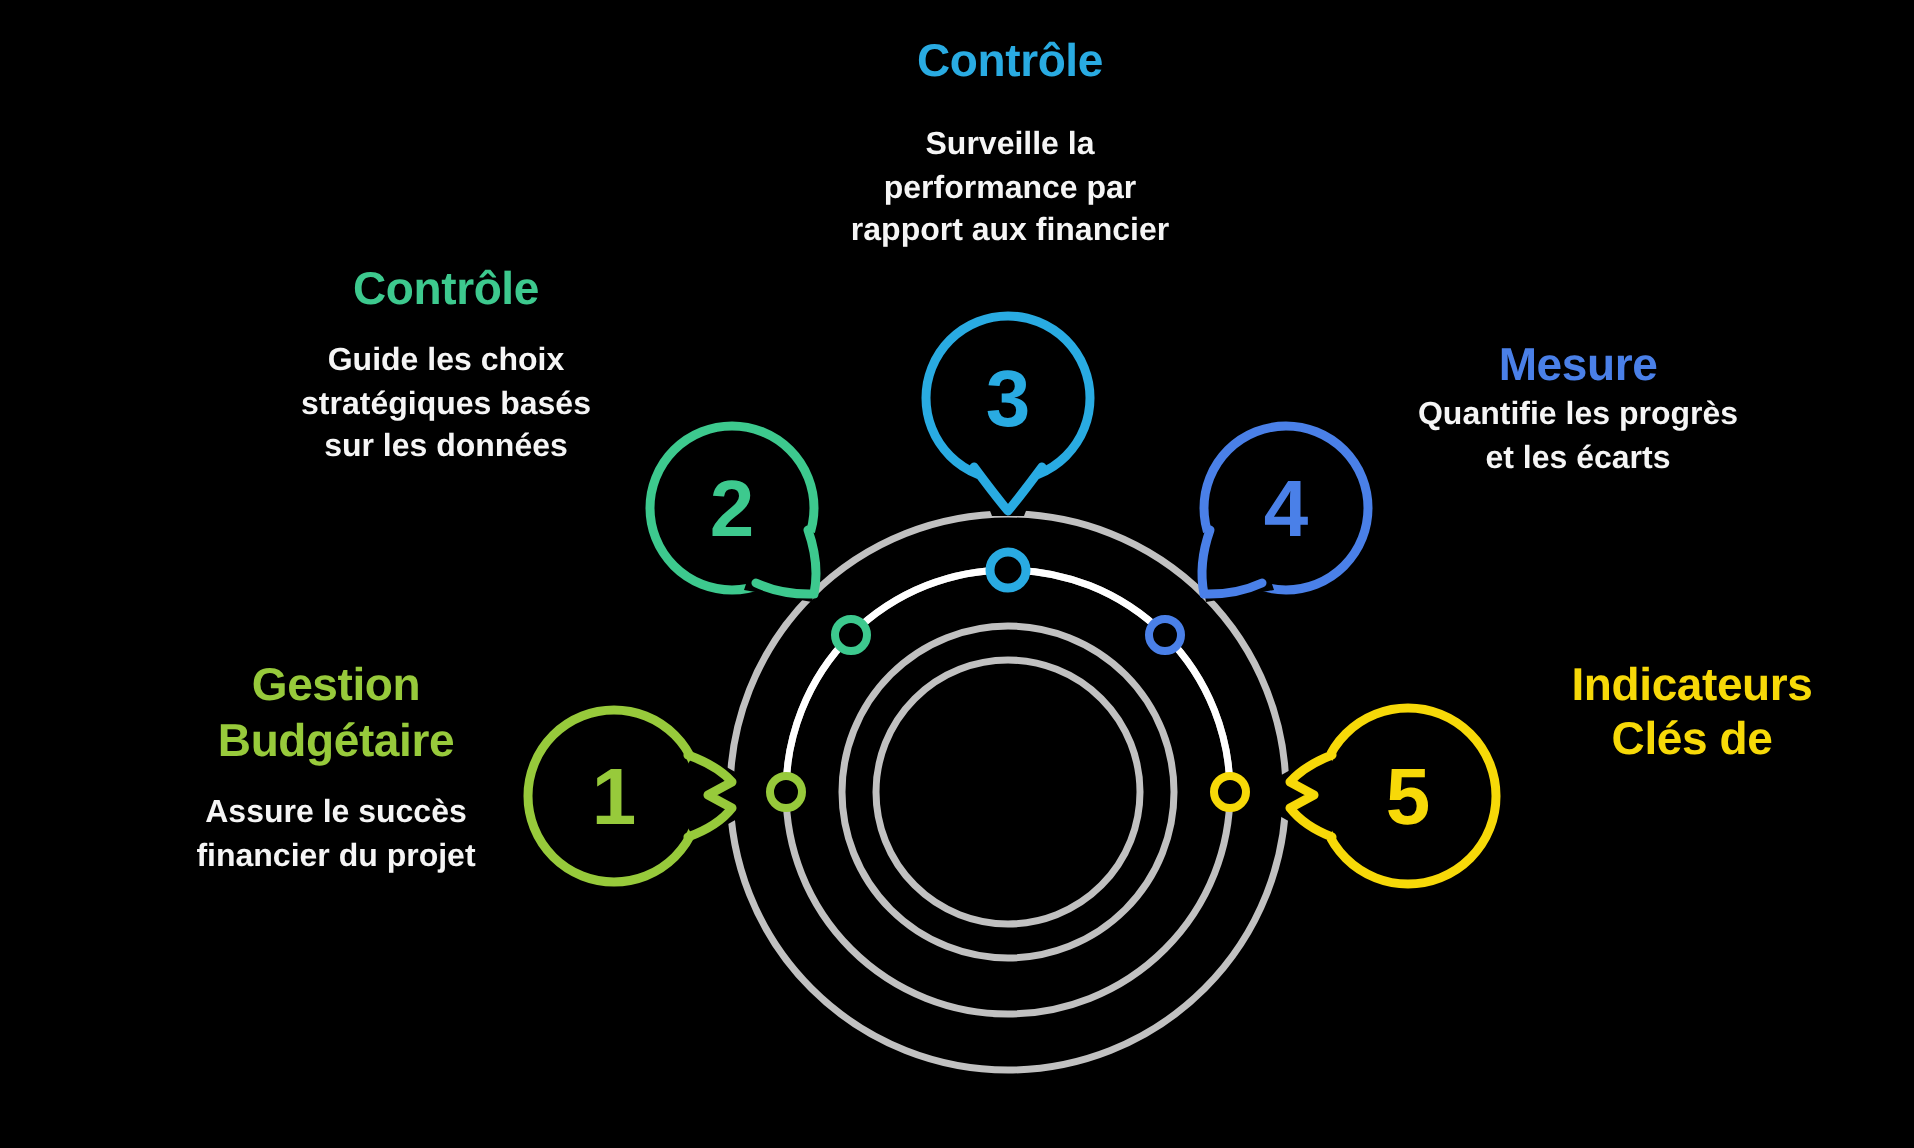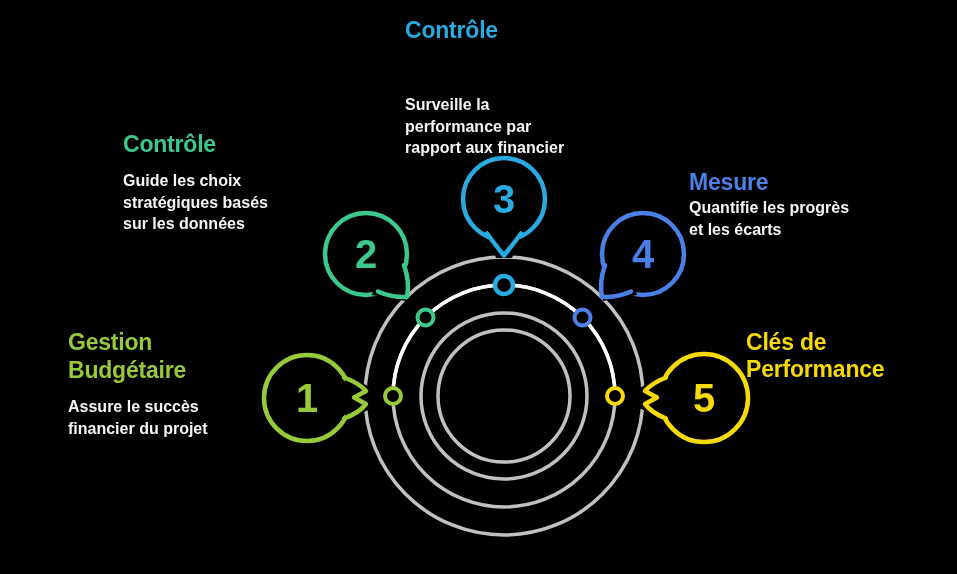--- a/index.html
+++ b/index.html
@@ -1,38 +1,38 @@
 <!DOCTYPE html>
 <html style="--c-background: #000000; --c-ring_gray: #C1C1C1; --c-ring_highlight: #FFFFFF; --c-text: #F5F5F5; --c-lime: #97CA3B; --c-green: #3DC98E; --c-cyan: #29ABE2; --c-blue: #4A80E8; --c-yellow: #F7D908;"><head>
 <meta charset="utf-8">
 <style>
   html,body{margin:0;padding:0;background:var(--c-background,#000);}
   .canvas{
     position:relative;width:957px;height:574px;overflow:hidden;
     background:var(--c-background,#000);
     font-family:"Liberation Sans", sans-serif;
   }
-  .label{position:absolute;text-align:left;}
+  .label{position:absolute;text-align:center;}
   .title{font-size:23px;font-weight:700;line-height:28px;letter-spacing:-0.2px;}
   .title.tight{line-height:27px;}
   .desc{font-size:16px;font-weight:700;line-height:21.5px;color:var(--c-text,#f5f5f5);}
   svg text.bubble-num{
     font-family:"Liberation Sans", sans-serif;
     font-size:40px;font-weight:700;text-anchor:middle;
   }
 </style>
 </head>
 <body>
 
 <div class="canvas">
 
   <div class="label title" style="left:405px;top:16px;width:200px;color:var(--c-cyan);">
     <div>Contrôle</div>
   </div>
-  <div class="label desc" style="left:405px;top:62px;width:200px;margin-top:32px;">
+  <div class="label desc" style="left:405px;top:62px;width:200px;">
     <div>Surveille la</div>
     <div>performance par</div>
     <div>rapport aux financier</div>
   </div>
 
   <div class="label title" style="left:123px;top:130px;width:200px;color:var(--c-green);">
     <div>Contrôle</div>
   </div>
   <div class="label desc" style="left:123px;top:170px;width:200px;">
     <div>Guide les choix</div>
@@ -51,22 +51,22 @@
 
   <div class="label title" style="left:689px;top:168px;width:200px;color:var(--c-blue);">
     <div>Mesure</div>
   </div>
   <div class="label desc" style="left:689px;top:197px;width:200px;">
     <div>Quantifie les progrès</div>
     <div>et les écarts</div>
   </div>
 
   <div class="label title tight" style="left:746px;top:329px;width:200px;color:var(--c-yellow);">
+    <div>Indicateurs</div>
     <div>Clés de</div>
-    <div>Performance</div>
   </div>
 
   <svg width="957" height="574" viewBox="0 0 957 574" style="position:absolute;left:0;top:0;">
 
     <circle cx="504" cy="396" r="139" fill="none" style="stroke:var(--c-ring_gray);" stroke-width="3.5"></circle>
     <circle cx="504" cy="396" r="111" fill="none" style="stroke:var(--c-ring_gray);" stroke-width="3.5"></circle>
     <path d="M 393,396 A 111,111 0 0 1 615,396" fill="none" style="stroke:var(--c-ring_highlight);" stroke-width="3.5"></path>
     <circle cx="504" cy="396" r="83" fill="none" style="stroke:var(--c-ring_gray);" stroke-width="3.5"></circle>
     <circle cx="504" cy="396" r="66" fill="none" style="stroke:var(--c-ring_gray);" stroke-width="3.5"></circle>
 

